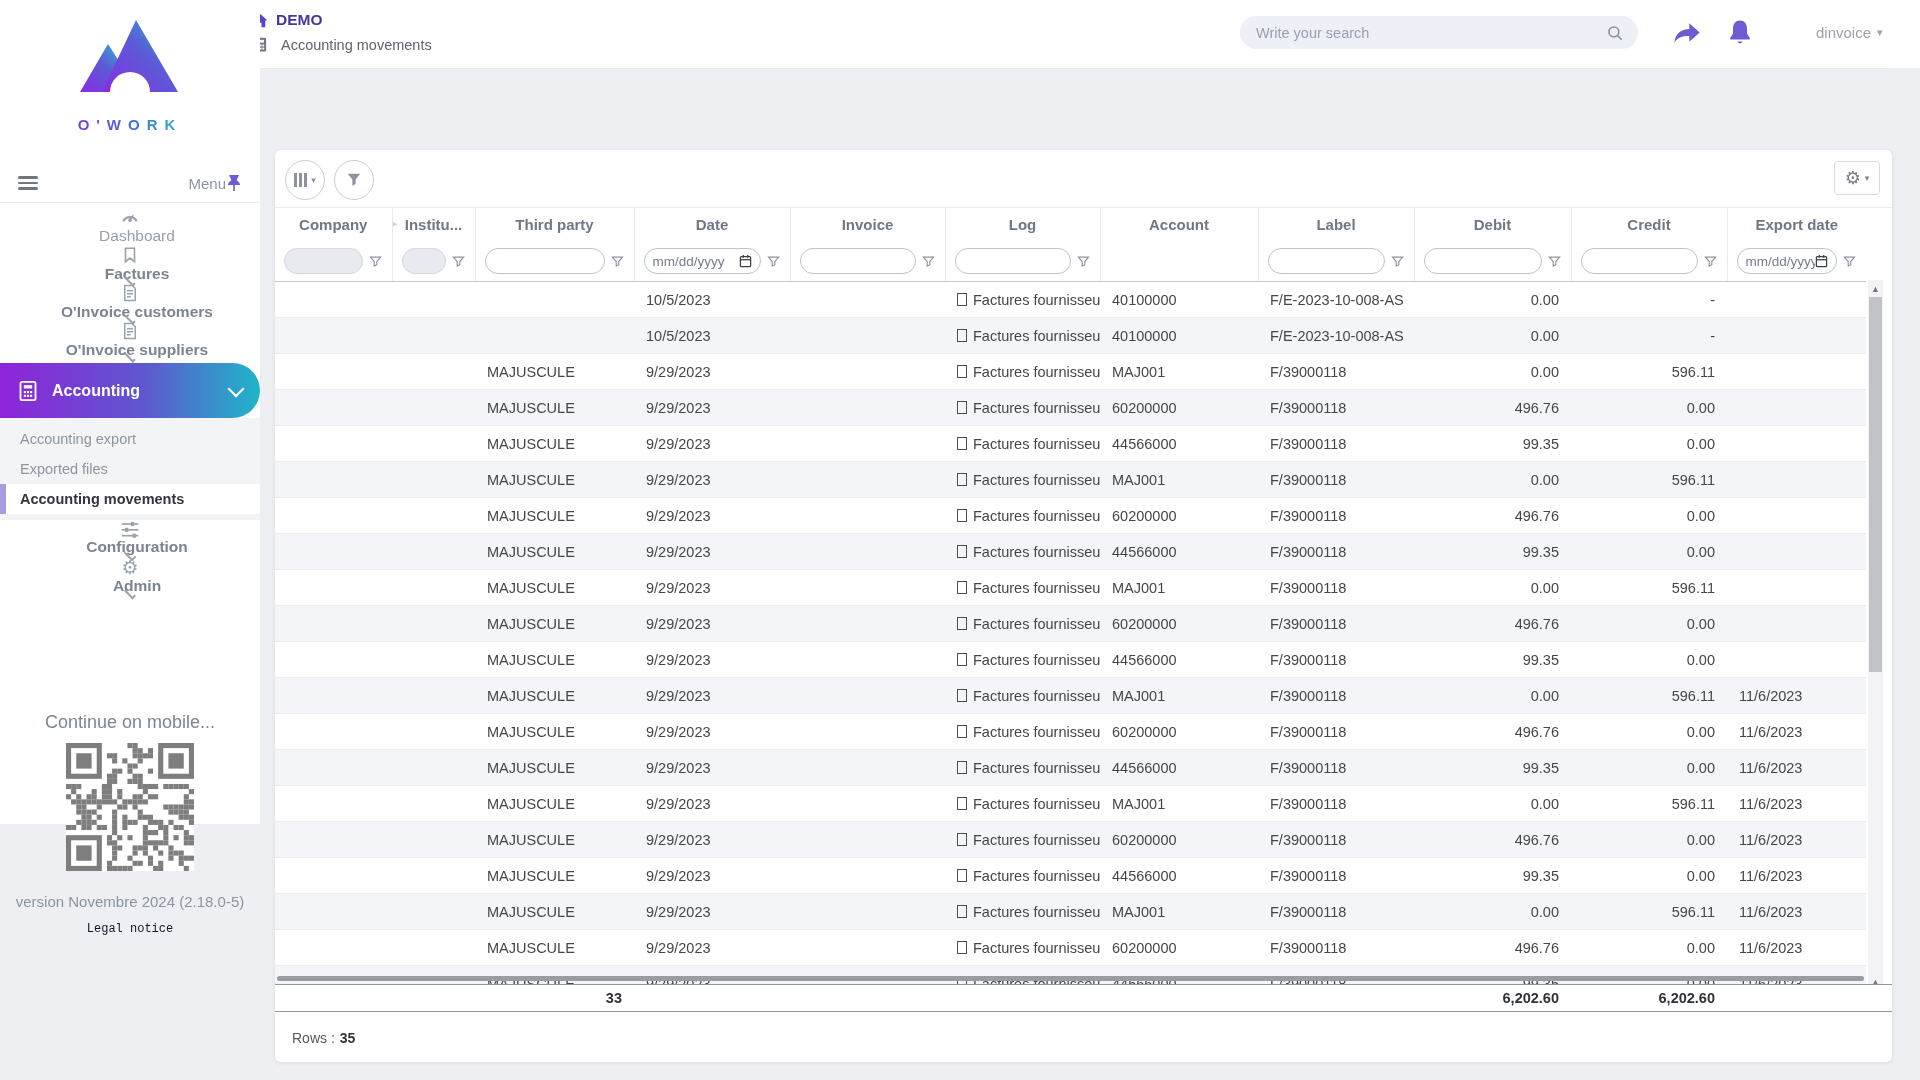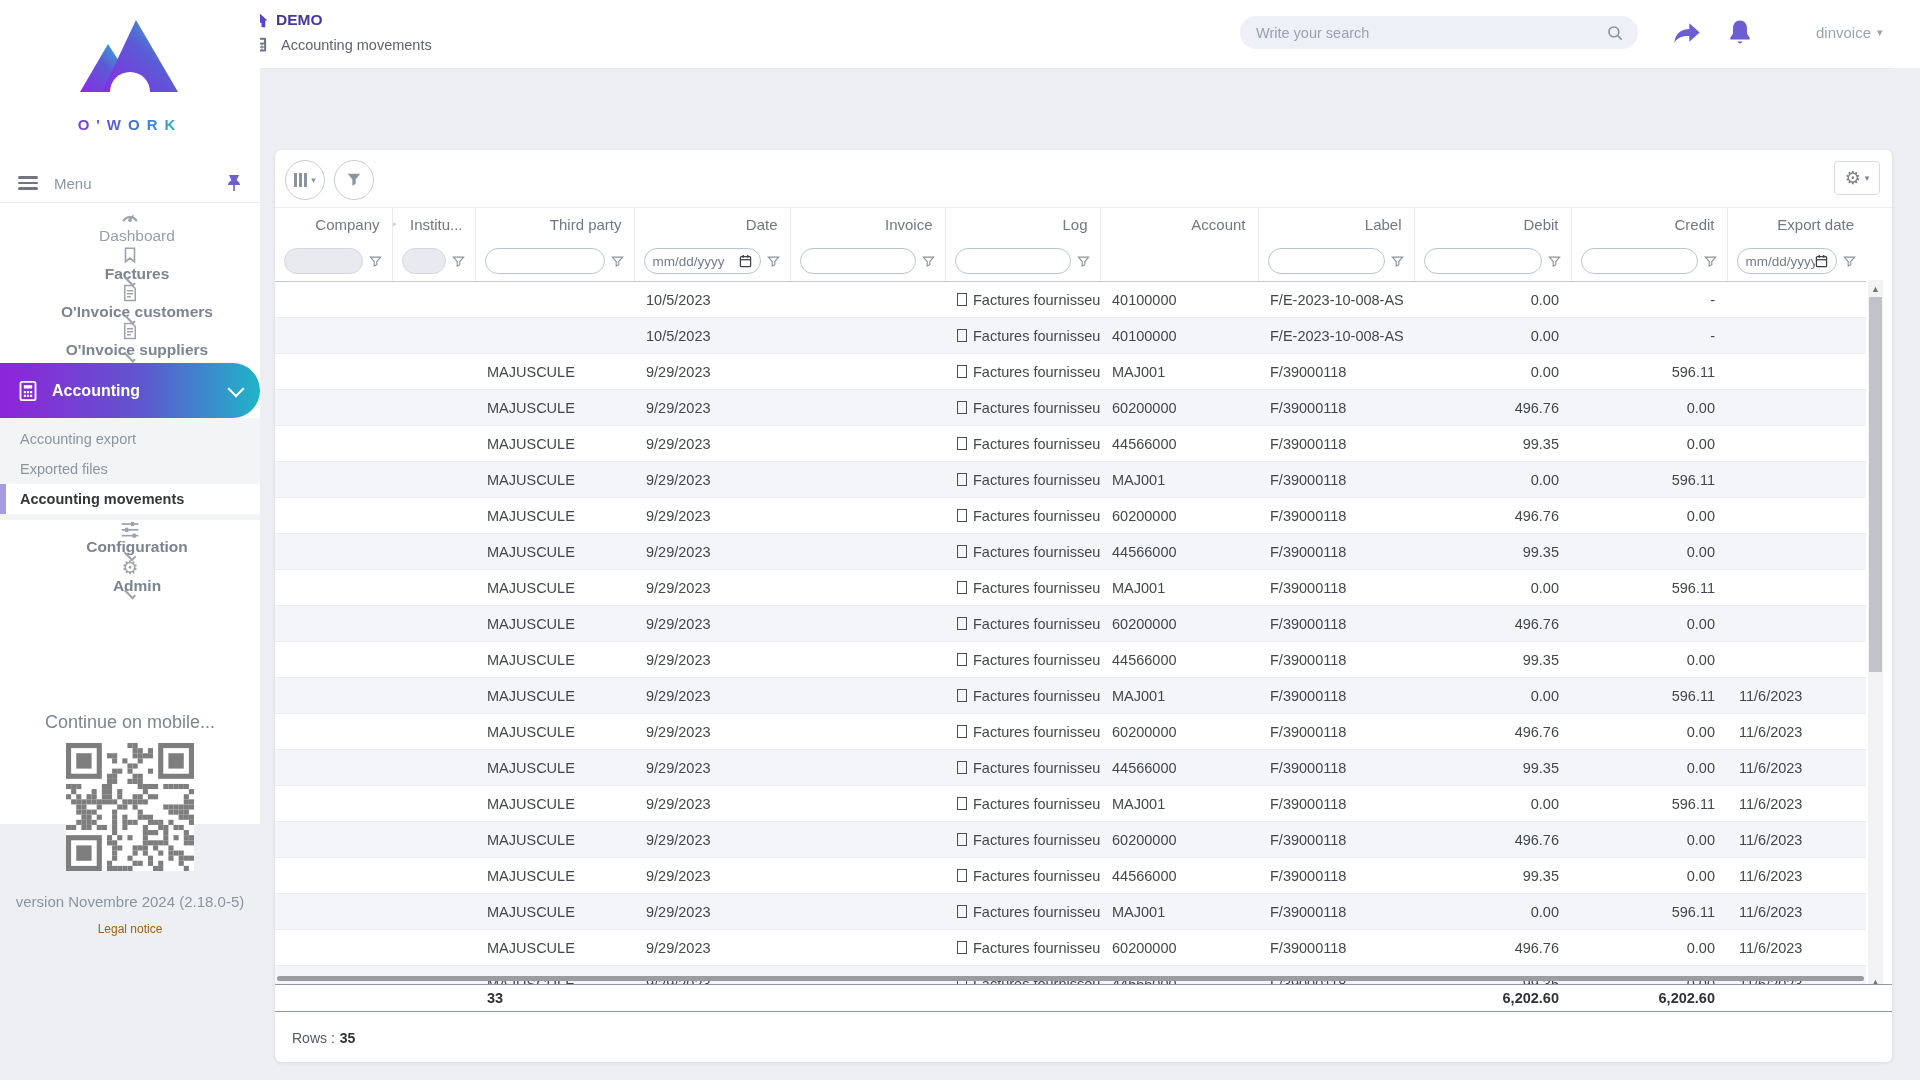--- a/index.html
+++ b/index.html
@@ -10,21 +10,21 @@
   .sidebar{position:absolute;left:0;top:0;width:260px;height:824px;background:#fff;z-index:2;}
   .brand{height:150px;display:flex;flex-direction:column;align-items:center;justify-content:flex-start;padding-top:14px;}
   .brand svg{display:block;}
   .brand-text{font-size:15px;font-weight:700;letter-spacing:7px;margin-top:2px;
     background:linear-gradient(90deg,#7a3fd8 0%,#3f6fd8 55%,#2bb5c4 100%);
     -webkit-background-clip:text;background-clip:text;color:transparent;}
   .menu-row{height:38px;display:flex;align-items:center;padding:0 18px;border-bottom:1px solid #ededf1;}
   .hamburger{width:20px;height:14px;display:inline-block;position:relative;}
   .hamburger b{position:absolute;left:0;right:0;height:2.5px;background:#6f7680;border-radius:2px;}
   .hamburger b:nth-child(1){top:0}.hamburger b:nth-child(2){top:5.5px}.hamburger b:nth-child(3){top:11px}
-  .menu-label{color:#8b95a1;font-size:15px;margin-left:16px;flex:1;}
+  .menu-label{color:#8b95a1;font-size:15px;margin-left:16px;flex:1;text-align:right;}
   .nav{padding-top:4px;}
   .nav-item{height:38px;display:flex;align-items:center;padding:0 18px;cursor:pointer;flex-direction:column;}
   .nav-item .ico{width:22px;display:flex;justify-content:center;}
   .nav-item .lbl{margin-left:14px;flex:1;font-size:15.5px;color:#7b8591;font-weight:700;}
   .nav-item.plain .lbl{font-weight:400;color:#969eab;}
   .chev{width:10px;height:10px;border-right:2px solid #9aa3ae;border-bottom:2px solid #9aa3ae;
     transform:rotate(45deg);margin-top:-4px;}
   .chev.white{border-color:#fff;}
   .submenu{background:#f3f4f6;padding:6px 0;}
   .submenu .sub-item{height:30px;display:flex;align-items:center;padding:0 18px 0 20px;
@@ -34,21 +34,21 @@
   .accounting-row{height:55px;margin:4px 0 0 0;display:flex;align-items:center;padding:0 18px;
     background:linear-gradient(90deg,#8e24d8 0%,#5f57cf 55%,#1fb5c9 100%);
     border-top-right-radius:28px;border-bottom-right-radius:28px;cursor:pointer;}
   .accounting-row .lbl{margin-left:14px;flex:1;font-size:16px;color:#fff;font-weight:700;}
   .sub-item.active{background:#fff;border-left:6px solid #a99be0;padding-left:14px;
     color:#33373d;font-weight:700;}
   .mobile-block{position:absolute;left:0;right:0;top:712px;text-align:center;}
   .mobile-hint{color:#7c8692;font-size:18px;margin-bottom:10px;}
   .qr{margin:0 auto;display:block;}
   .version{color:#8a95a1;font-size:15px;margin-top:22px;}
-  .legal{color:#a16207;font-size:12px;margin-top:12px;cursor:pointer;}
+  .legal{color:#0f172a;font-size:12px;margin-top:12px;cursor:pointer;font-family:Liberation Mono, monospace;}
 
   
   .hdr{position:absolute;left:251px;top:0;width:1641px;height:68px;background:#fff;
     border-bottom:1px solid #e9eaee;z-index:1;}
   .hdr-bg{position:absolute;left:0;top:0;width:1920px;height:68px;background:#fff;}
   .demo-row{position:absolute;left:0;top:11px;display:flex;align-items:center;}
   .demo-title{color:#46369f;font-weight:700;font-size:15.5px;margin-left:7px;}
   .crumb-row{position:absolute;left:2px;top:36px;display:flex;align-items:center;}
   .crumb-label{color:#5d646d;font-size:14.5px;margin-left:13px;}
   .search-pill{position:absolute;left:989px;top:16px;width:398px;height:33px;background:#eef0f8;
@@ -72,22 +72,22 @@
   .cols-ico i{display:inline-block;width:2.5px;background:#8b949e;margin-right:2.5px;}
   .cols-ico i:nth-child(1){height:14px}.cols-ico i:nth-child(2){height:14px}.cols-ico i:nth-child(3){height:14px}
   .cols-ico .car{color:#8b949e;font-size:9px;margin-left:2px;}
   .gear-btn{position:absolute;right:12px;top:11px;width:44px;height:32px;border:1px solid #d7dbe0;
     border-radius:4px;background:#fff;display:flex;align-items:center;justify-content:center;
     color:#7b828c;cursor:pointer;}
   .gear-glyph{font-size:18px;line-height:1;}
   .gear-caret{font-size:9px;margin-left:4px;}
 
   table.grid{table-layout:fixed;border-collapse:collapse;width:1591px;}
-  tr.hrow th{height:33px;text-align:right;padding:0 12px;font-size:15px;color:#6f7885;
-    font-weight:400;white-space:nowrap;overflow:hidden;cursor:pointer;}
+  tr.hrow th{height:33px;text-align:center;padding:0 12px;font-size:15px;color:#6f7885;
+    font-weight:700;white-space:nowrap;overflow:hidden;cursor:pointer;}
   tr.hrow th + th, tr.frow td + td{border-left:1px solid #e8e9ec;}
   th.ghost{color:#c7cbd3;position:relative;}
   .ghost-arrow{color:#ccd0d7;font-size:11px;position:absolute;left:-4px;top:9px;}
   tr.frow td{height:40px;padding:0 9px;border-bottom:1px solid #c3c8cd;}
   .fcell{display:flex;align-items:center;gap:6px;}
   .fpill{flex:1;min-width:0;height:26px;border:1px solid #b9c6cc;border-radius:13px;background:#fff;
     outline:none;padding:0 10px;box-sizing:border-box;font-size:13.5px;color:#555;
     font-family:"Liberation Sans",sans-serif;}
   .fpill.disabled{background:#e9eaef;border-color:#d6d7df;}
   .fpill.small{flex:0 0 44px;}
@@ -104,21 +104,21 @@
 
   .hscroll{position:absolute;left:2px;top:826px;width:1587px;height:5px;border-radius:3px;
     background:#9b9ca1;cursor:pointer;}
   .vscroll{position:absolute;left:1593px;top:130px;width:15px;height:732px;background:#f3f3f5;}
   .vthumb{position:absolute;left:1px;top:17px;width:13px;height:375px;background:#c1c3c9;cursor:pointer;}
   .varrow{position:absolute;left:0;width:15px;height:15px;display:flex;align-items:center;
     justify-content:center;color:#70757d;font-size:9px;cursor:pointer;}
 
   .totals{position:absolute;left:0;top:834px;width:1617px;height:28px;background:#fff;
     border-top:1px solid #8f97a0;border-bottom:1px solid #8f97a0;box-sizing:border-box;}
-  .totals td{height:26px;padding:0 12px;font-size:14.5px;font-weight:700;color:#2f3337;white-space:nowrap;}
+  .totals td{height:26px;padding:0 12px;font-size:14.5px;font-weight:700;color:#2f3337;white-space:nowrap;text-align:right;}
   .card-footer{position:absolute;left:0;bottom:0;height:48px;display:flex;align-items:center;padding-left:17px;}
   .rows-label{color:#545a62;font-size:14px;}
   .rows-value{color:#2f3337;font-size:14px;font-weight:700;margin-left:5px;}
 
   svg{display:block;}
 </style>
 </head>
 <body>
 
 <div class="app">

